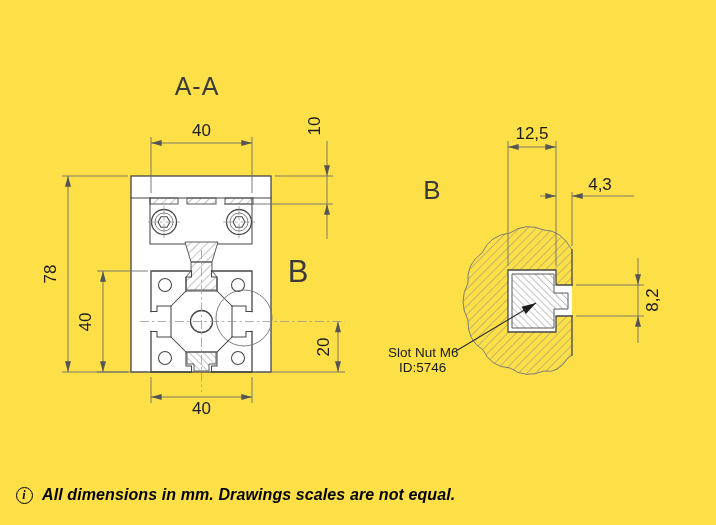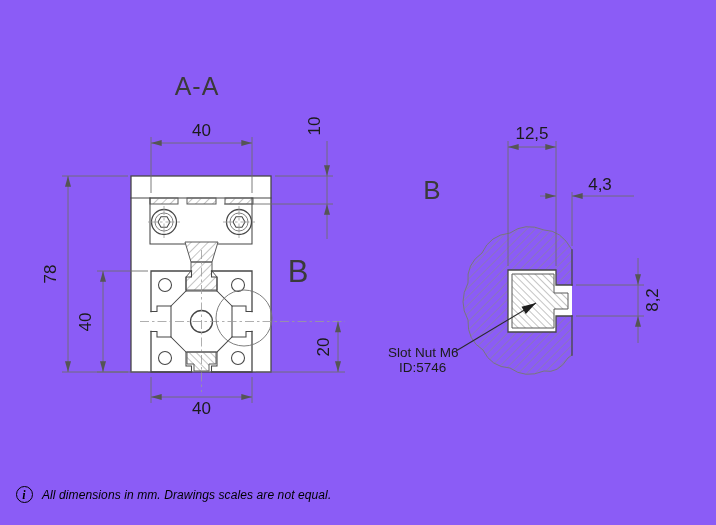--- a/index.html
+++ b/index.html
@@ -1,37 +1,37 @@
 <!DOCTYPE html>
 <html><head>
 <meta charset="utf-8">
 <style>
   *{margin:0;padding:0;box-sizing:border-box;}
   html,body{background:#ffffff;}
-  .canvas{position:relative;width:716px;height:525px;background:#8b5cf6;overflow:hidden;font-family:"Liberation Sans",sans-serif;}
+  .canvas{position:relative;width:716px;height:525px;background:#fde047;overflow:hidden;font-family:"Liberation Sans",sans-serif;}
   svg{position:absolute;left:0;top:0;}
   svg text{font-family:"Liberation Sans",sans-serif;fill:#1b1b1b;}
   .dim-text{font-size:17px;}
   .view-title{font-size:25px;fill:#3a3a3a;letter-spacing:1px;}
   .b-label{font-size:31px;fill:#3a3a3a;}
   .b-label-sm{font-size:26px;fill:#3a3a3a;}
   .callout-text{font-size:13.5px;}
   .obj{stroke:#474747;stroke-width:1.3;fill:none;stroke-linecap:square;}
   .obj-lt{stroke:#474747;stroke-width:1.05;fill:none;stroke-linecap:square;}
   .thin{stroke:#777;stroke-width:0.95;fill:none;}
   .dim{stroke:#6d6d6d;stroke-width:0.9;fill:none;}
   .center{stroke:#9a9a9a;stroke-width:0.8;stroke-dasharray:9 3 2.5 3;fill:none;}
   .hatched-a{fill:url(#hatchA);stroke:#5a5a5a;stroke-width:1;}
   .hatched-b{fill:url(#hatchB);stroke:#5a5a5a;stroke-width:1;}
   .whitefill{fill:#ffffff;stroke:none;}
   .partfill{fill:#ffffff;}
   .footer{position:absolute;left:16px;top:486px;display:flex;align-items:center;gap:9px;color:#000;}
   .info-icon{width:17px;height:17px;border:1.3px solid #000;border-radius:50%;display:flex;align-items:center;justify-content:center;
     font-family:"Liberation Serif",serif;font-style:italic;font-weight:700;font-size:12px;line-height:1;padding-right:1px;}
-  .footer-text{font-style:italic;font-size:12px;font-weight:400;letter-spacing:0.1px;}
+  .footer-text{font-style:italic;font-size:16px;font-weight:700;letter-spacing:0.1px;}
 </style>
 </head>
 <body>
 
 <div class="canvas">
 
 <svg width="716" height="525" viewBox="0 0 716 525">
   <defs>
     <pattern id="hatchA" patternUnits="userSpaceOnUse" width="6" height="6" patternTransform="rotate(45)">
       <line x1="0" y1="0" x2="0" y2="6" stroke="#8a8a8a" stroke-width="1"></line>

